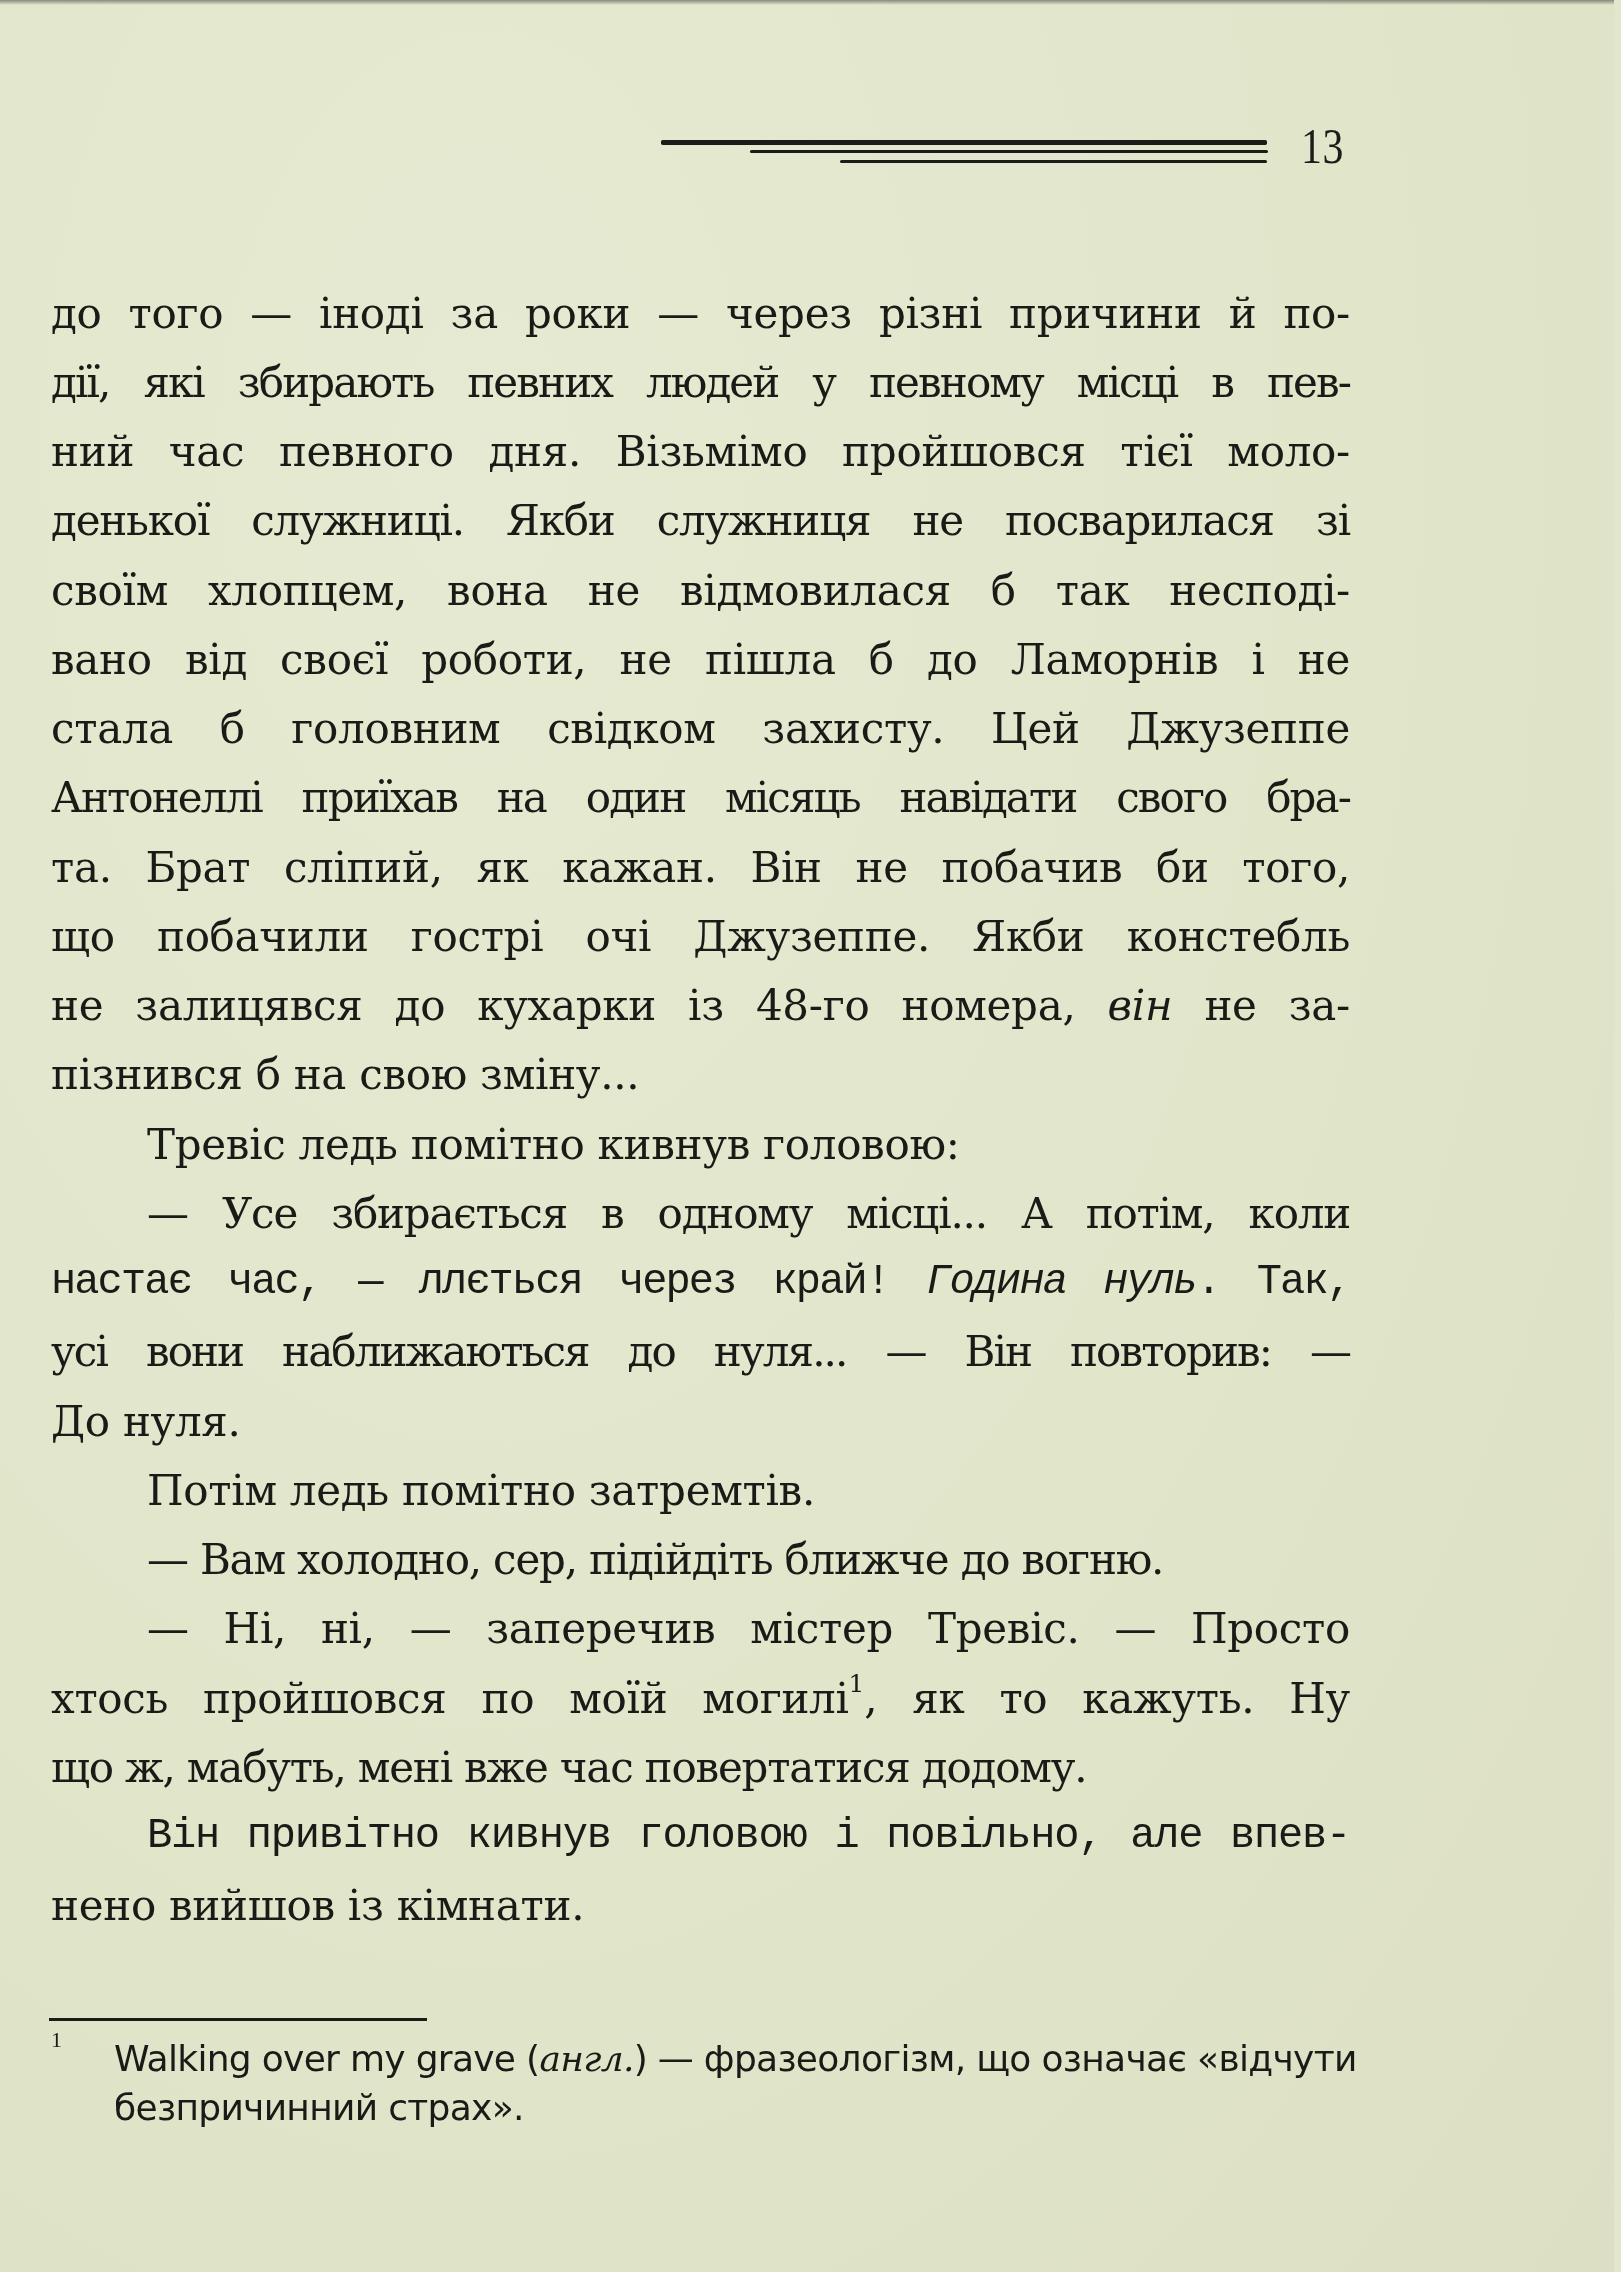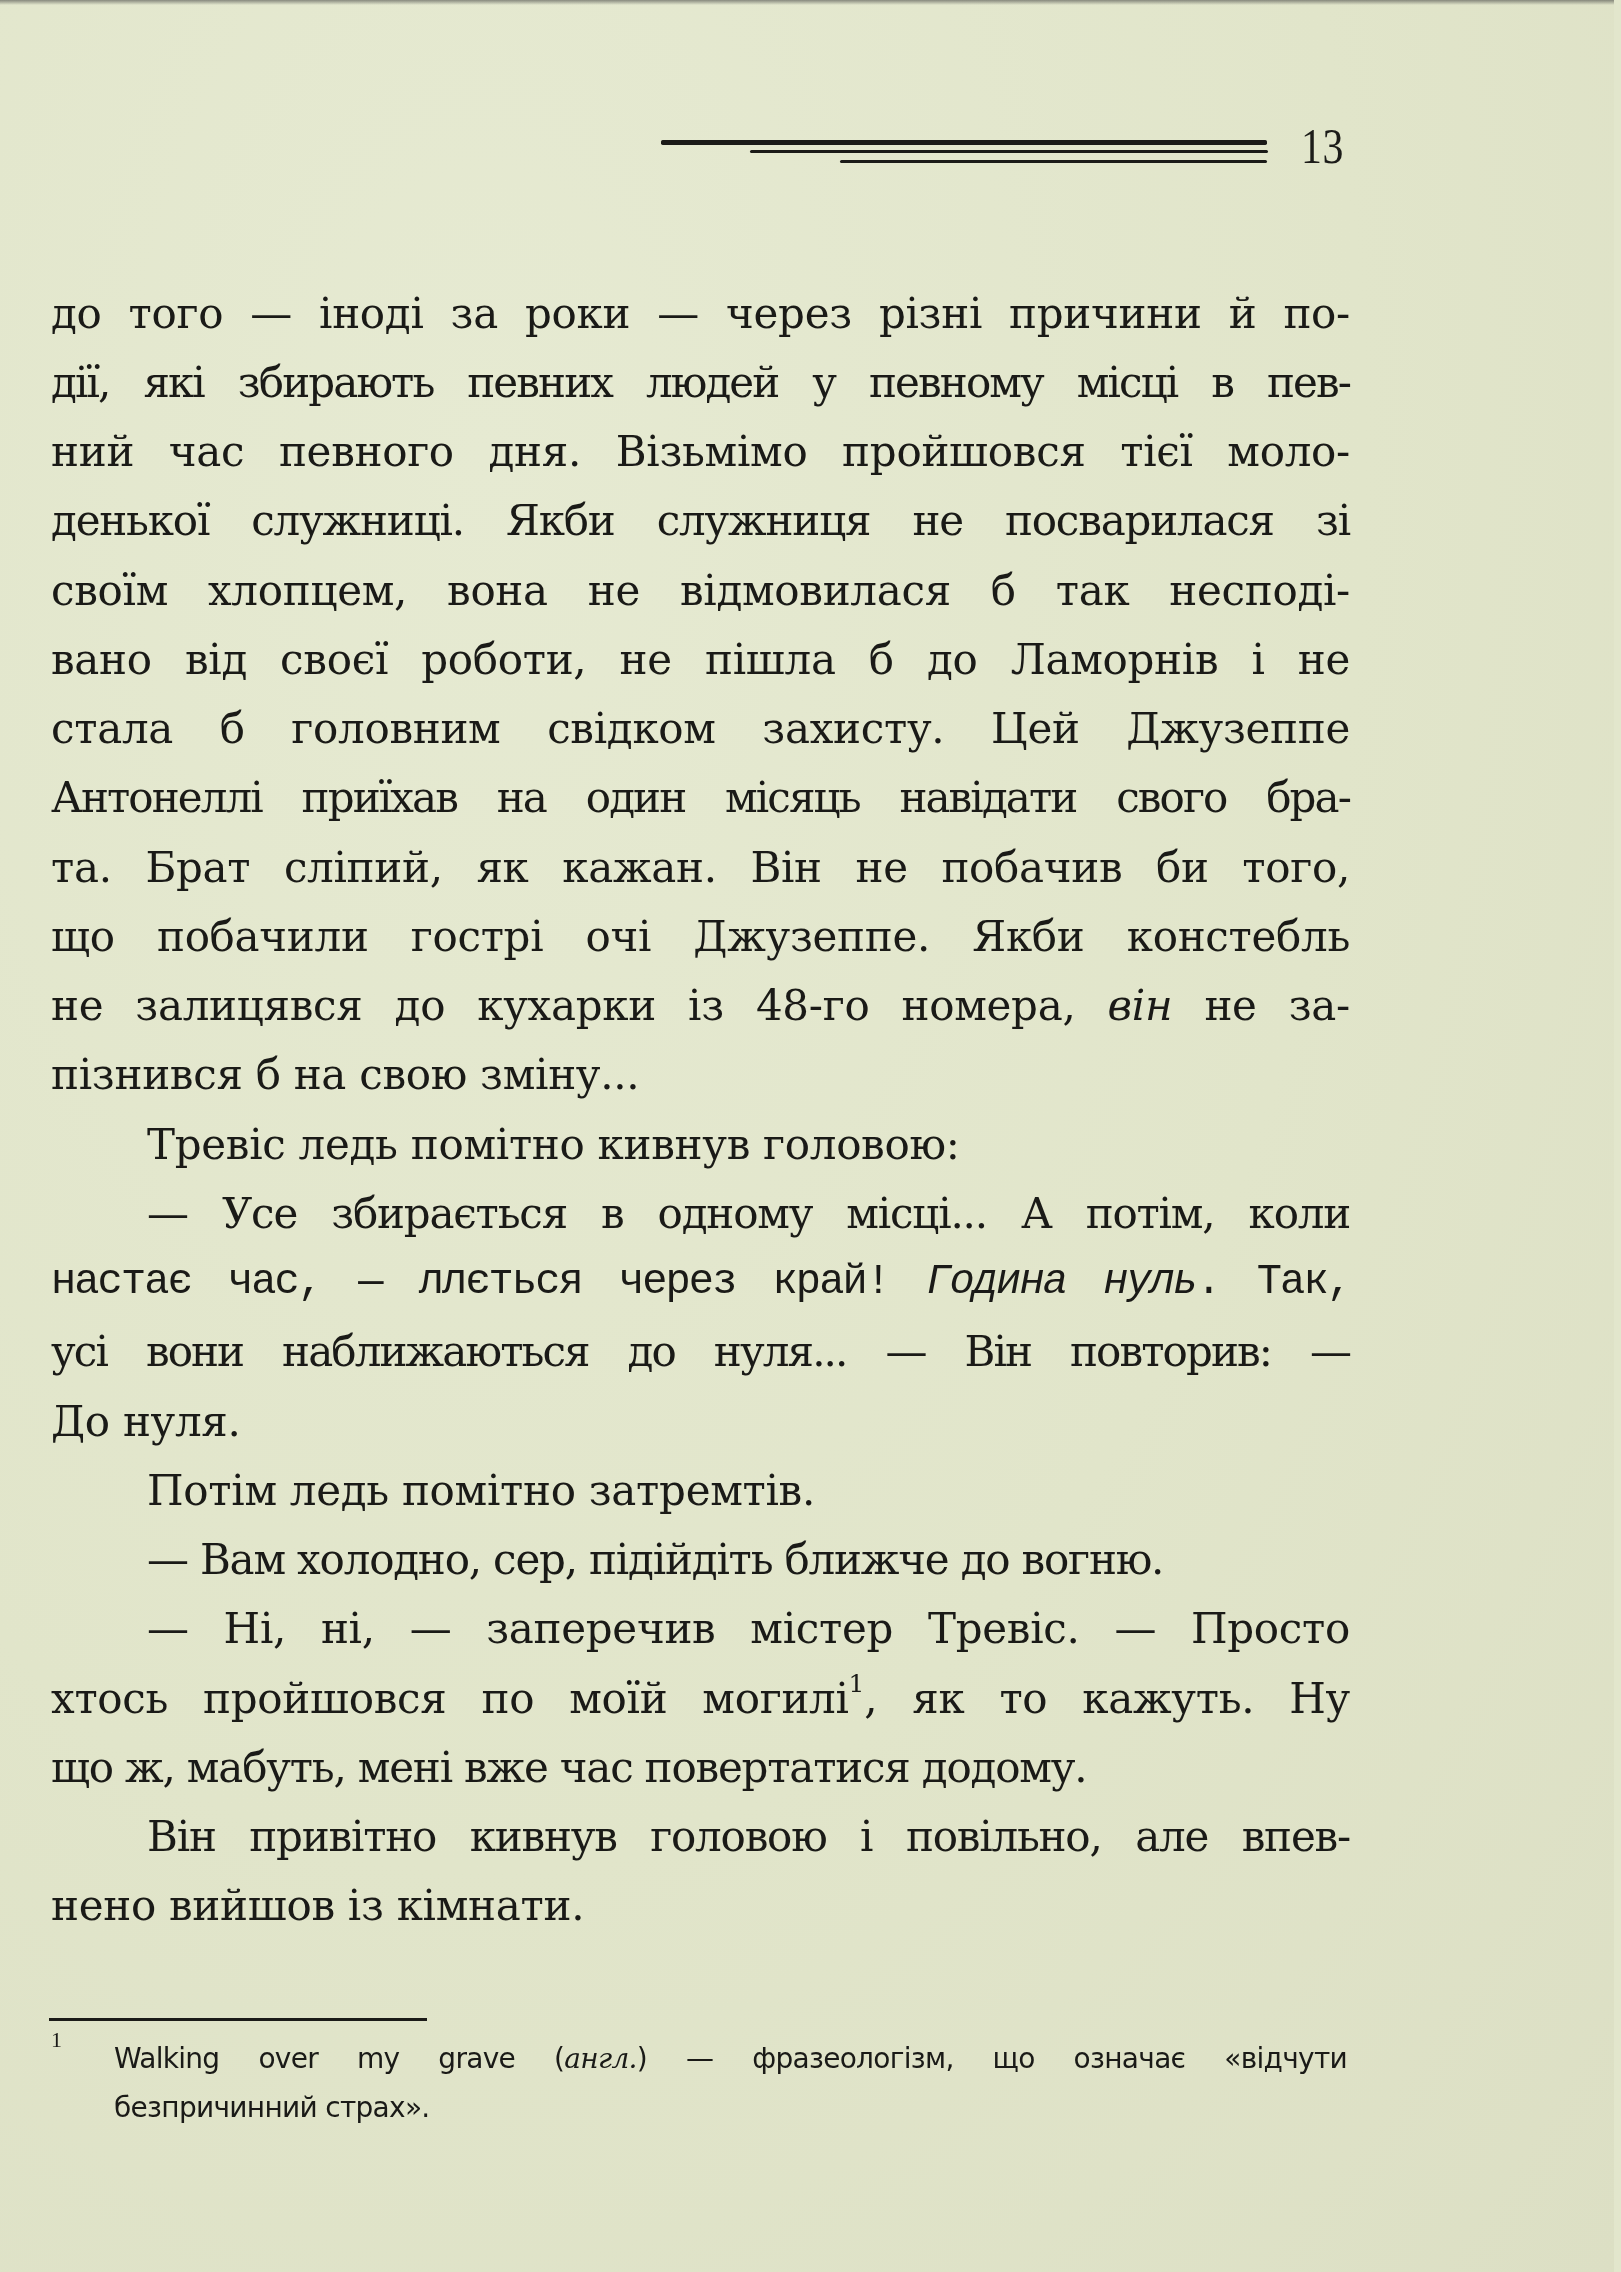--- a/index.html
+++ b/index.html
@@ -95,21 +95,21 @@
       top: 2027px;
       font-family: "Liberation Serif", "DejaVu Serif", serif;
       font-size: 22px;
       color: #1a1a17;
     }
     .footnote-line {
       position: absolute;
       left: 114px;
       width: 1233px;
       font-family: "DejaVu Sans", "Liberation Sans", sans-serif;
-      font-size: 28px;
+      font-size: 36px;
       line-height: 49px;
       color: #1a1a17;
       white-space: nowrap;
       letter-spacing: -0.7px;
     }
     .footnote-line.justify {
       text-align: justify;
       text-align-last: justify;
     }
     .footnote-line .it {
@@ -145,21 +145,21 @@
       <div class="line indent last" style="top: 1110px;"><span>Тревіс ледь помітно кивнув головою:</span></div>
       <div class="line indent cond2" style="top: 1179px;"><span>— Усе збирається в одному місці... А потім, коли</span></div>
       <div class="line cond" style="top: 1248px; font-family: Liberation Mono, monospace;"><span>настає час, — ллється через край! </span><span class="it">Година нуль</span><span>. Так,</span></div>
       <div class="line cond" style="top: 1317px;"><span>усі вони наближаються до нуля... — Він повторив: —</span></div>
       <div class="line last" style="top: 1387px;"><span>До нуля.</span></div>
       <div class="line indent last" style="top: 1456px;"><span>Потім ледь помітно затремтів.</span></div>
       <div class="line indent last cond2" style="top: 1525px;"><span>— Вам холодно, сер, підійдіть ближче до вогню.</span></div>
       <div class="line indent" style="top: 1594px;"><span>— Ні, ні, — заперечив містер Тревіс. — Просто</span></div>
       <div class="line" style="top: 1664px;"><span>хтось пройшовся по моїй могилі</span><sup>1</sup><span>, як то кажуть. Ну</span></div>
       <div class="line last cond2" style="top: 1733px;"><span>що ж, мабуть, мені вже час повертатися додому.</span></div>
-      <div class="line indent cond2" style="top: 1802px;"><span>Він привітно кивнув головою і повільно, але впев-</span></div>
+      <div class="line indent cond2" style="top: 1802px; font-family: Liberation Mono, monospace;"><span>Він привітно кивнув головою і повільно, але впев-</span></div>
       <div class="line last" style="top: 1871px;"><span>нено вийшов із кімнати.</span></div>
     </div>
 
   <div>
     <div class="footnote-rule"></div>
     <div class="footnote-marker">1</div>
     <div id="footnote-lines">
         <div class="footnote-line justify" style="top: 2034px;"><span>Walking over my grave (</span><span class="it">англ.</span><span>) — фразеологізм, що означає «відчути</span></div>
         <div class="footnote-line" style="top: 2083px;"><span>безпричинний страх».</span></div>
       </div>

